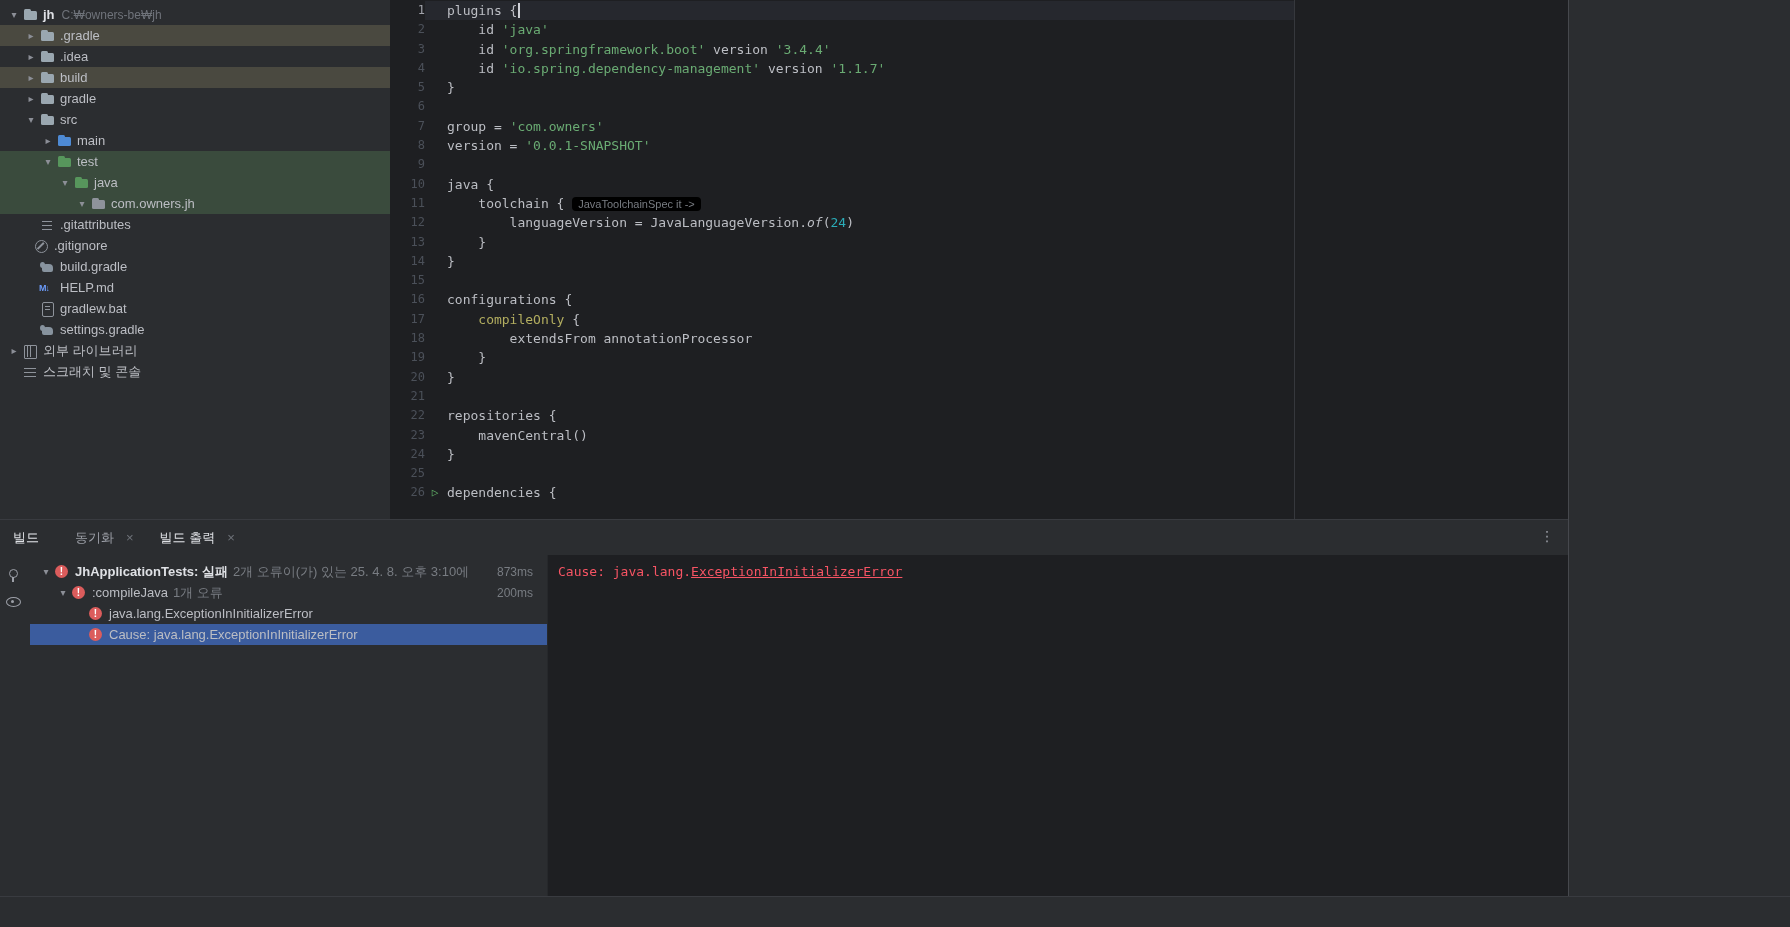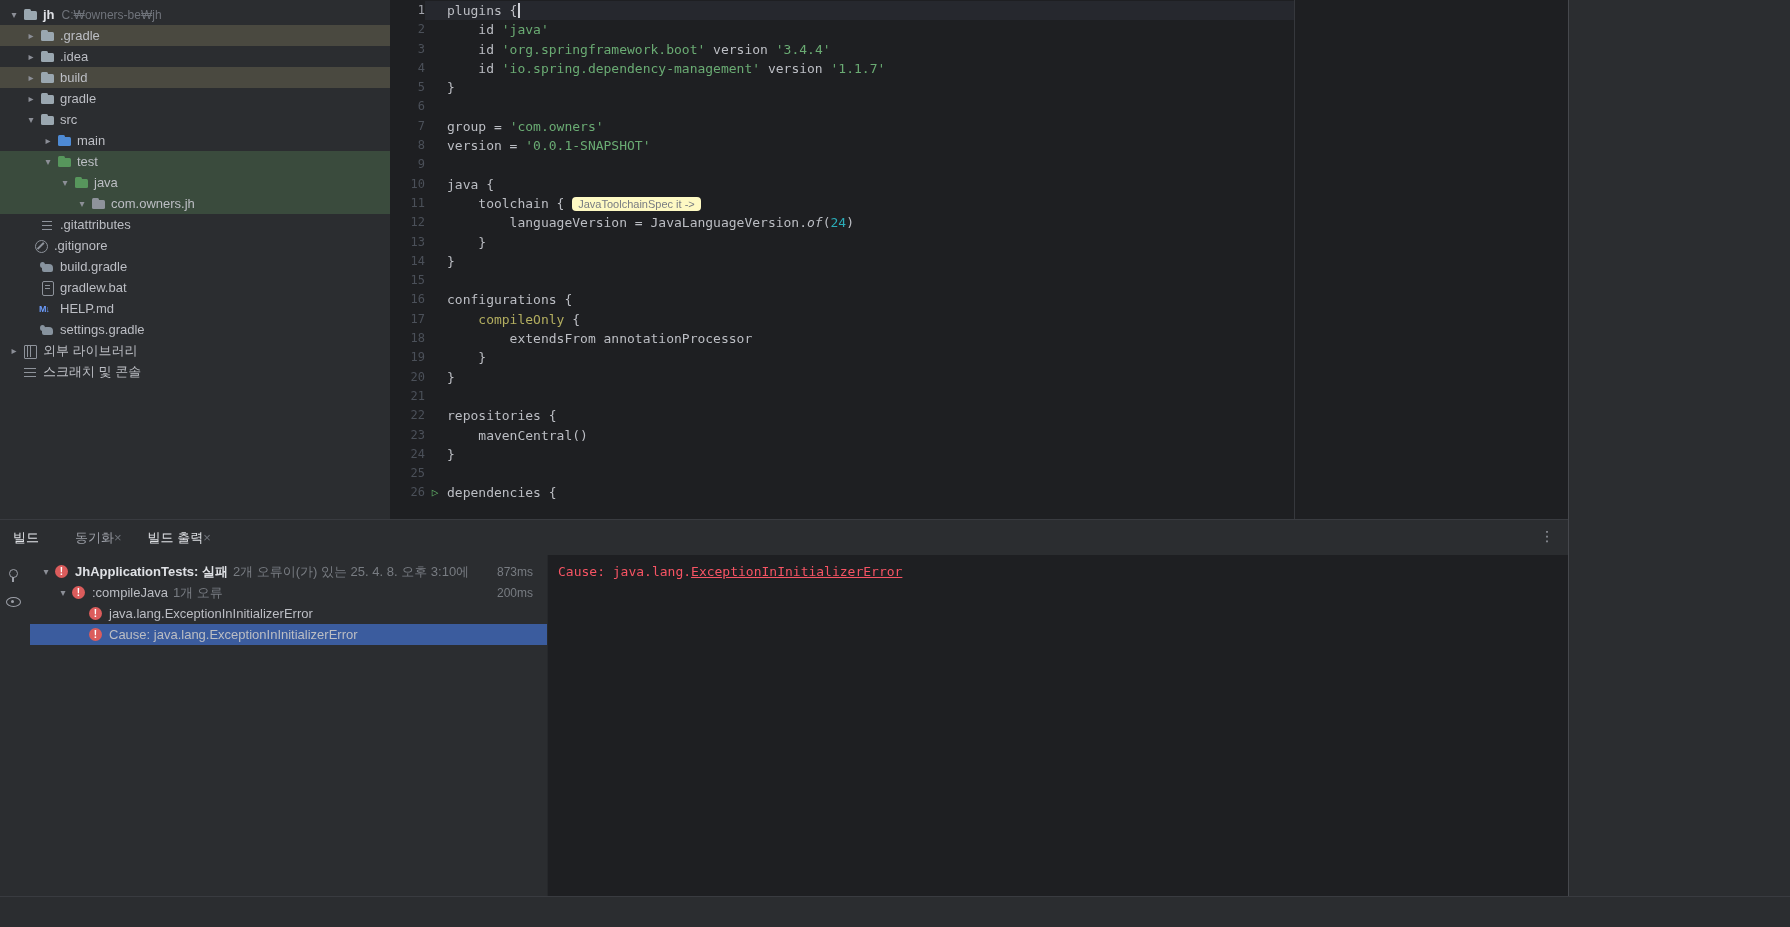--- a/index.html
+++ b/index.html
@@ -81,32 +81,32 @@
   .line-rest { flex:1; display:flex; }
   .caret-line .line-rest { background:#26282E; }
   .gslot { width:20px; flex:none; text-align:center; color:#5FAD65; font-size:11px; }
   .codetext { padding-left:2px; }
   .tk-p { color:#BCBEC4; }
   .tk-s { color:#6AAB73; }
   .tk-n { color:#2AACB8; }
   .tk-c { color:#7A7E85; }
   .tk-y { color:#B3AE60; }
   .tk-m { color:#BCBEC4; font-style:italic; }
-  .tk-hint { background:#fef9c3; color:#787C82; border-radius:4px; padding:1px 6px;
+  .tk-hint { background:#000000; color:#787C82; border-radius:4px; padding:1px 6px;
              font-size:11px; font-family:"Liberation Sans",sans-serif; align-self:center; }
   .tk-caret { display:inline-block; width:1.5px; height:15px; background:#CED0D6;
               vertical-align:-3px; margin-left:1px; }
 
   
   .build-panel { position:absolute; left:0; top:519px; width:1568px; height:382px;
                  background:#2B2D30; border-top:1px solid #393B40; display:flex; flex-direction:column; }
   .build-header { height:35px; flex:none; display:flex; align-items:center; padding-left:13px; position:relative; }
   .build-title { color:#DFE1E5; margin-right:26px; }
   .build-tabs { display:flex; gap:6px; }
-  .btab { display:flex; align-items:center; gap:0; padding:4px 10px; border-radius:4px; color:#9DA0A8; cursor:default; }
+  .btab { display:flex; align-items:center; gap:12px; padding:4px 10px; border-radius:4px; color:#9DA0A8; cursor:default; }
   .btab.active { color:#DFE1E5; }
   .btab .close { color:#6F737A; font-size:13px; }
   .kebab { position:absolute; right:14px; top:8px; color:#9DA0A8; font-size:14px; }
   .build-body { flex:1; display:flex; min-height:0; }
   .build-toolbar { width:30px; flex:none; display:flex; flex-direction:column; align-items:center;
                    padding-top:12px; gap:10px; }
   .build-tree { width:517px; flex:none; padding-top:6px; overflow:hidden; }
   .brow { display:flex; align-items:center; height:21px; padding-right:14px; white-space:nowrap; overflow:hidden; }
   .brow.selected { background:#3B5C9E; }
   .btext { color:#BCBEC4; }
@@ -190,27 +190,27 @@
             <span class="ticon i-ignore"></span>
             <span class="tlabel">.gitignore</span>
           </div>
           <div class="tree-row" style="padding-left: 23px;">
             <span class="chevron"></span>
             <span class="ticon i-gradle"></span>
             <span class="tlabel">build.gradle</span>
           </div>
           <div class="tree-row" style="padding-left: 23px;">
             <span class="chevron"></span>
+            <span class="ticon i-md"></span>
+            <span class="tlabel">HELP.md</span>
+          </div>
+          <div class="tree-row" style="padding-left: 23px;">
+            <span class="chevron"></span>
             <span class="ticon i-doc"></span>
             <span class="tlabel">gradlew.bat</span>
-          </div>
-          <div class="tree-row" style="padding-left: 23px;">
-            <span class="chevron"></span>
-            <span class="ticon i-md"></span>
-            <span class="tlabel">HELP.md</span>
           </div>
           <div class="tree-row" style="padding-left: 23px;">
             <span class="chevron"></span>
             <span class="ticon i-gradle"></span>
             <span class="tlabel">settings.gradle</span>
           </div>
           <div class="tree-row" style="padding-left: 6px;">
             <span class="chevron">▸</span>
             <span class="ticon i-lib"></span>
             <span class="tlabel">외부 라이브러리</span>

